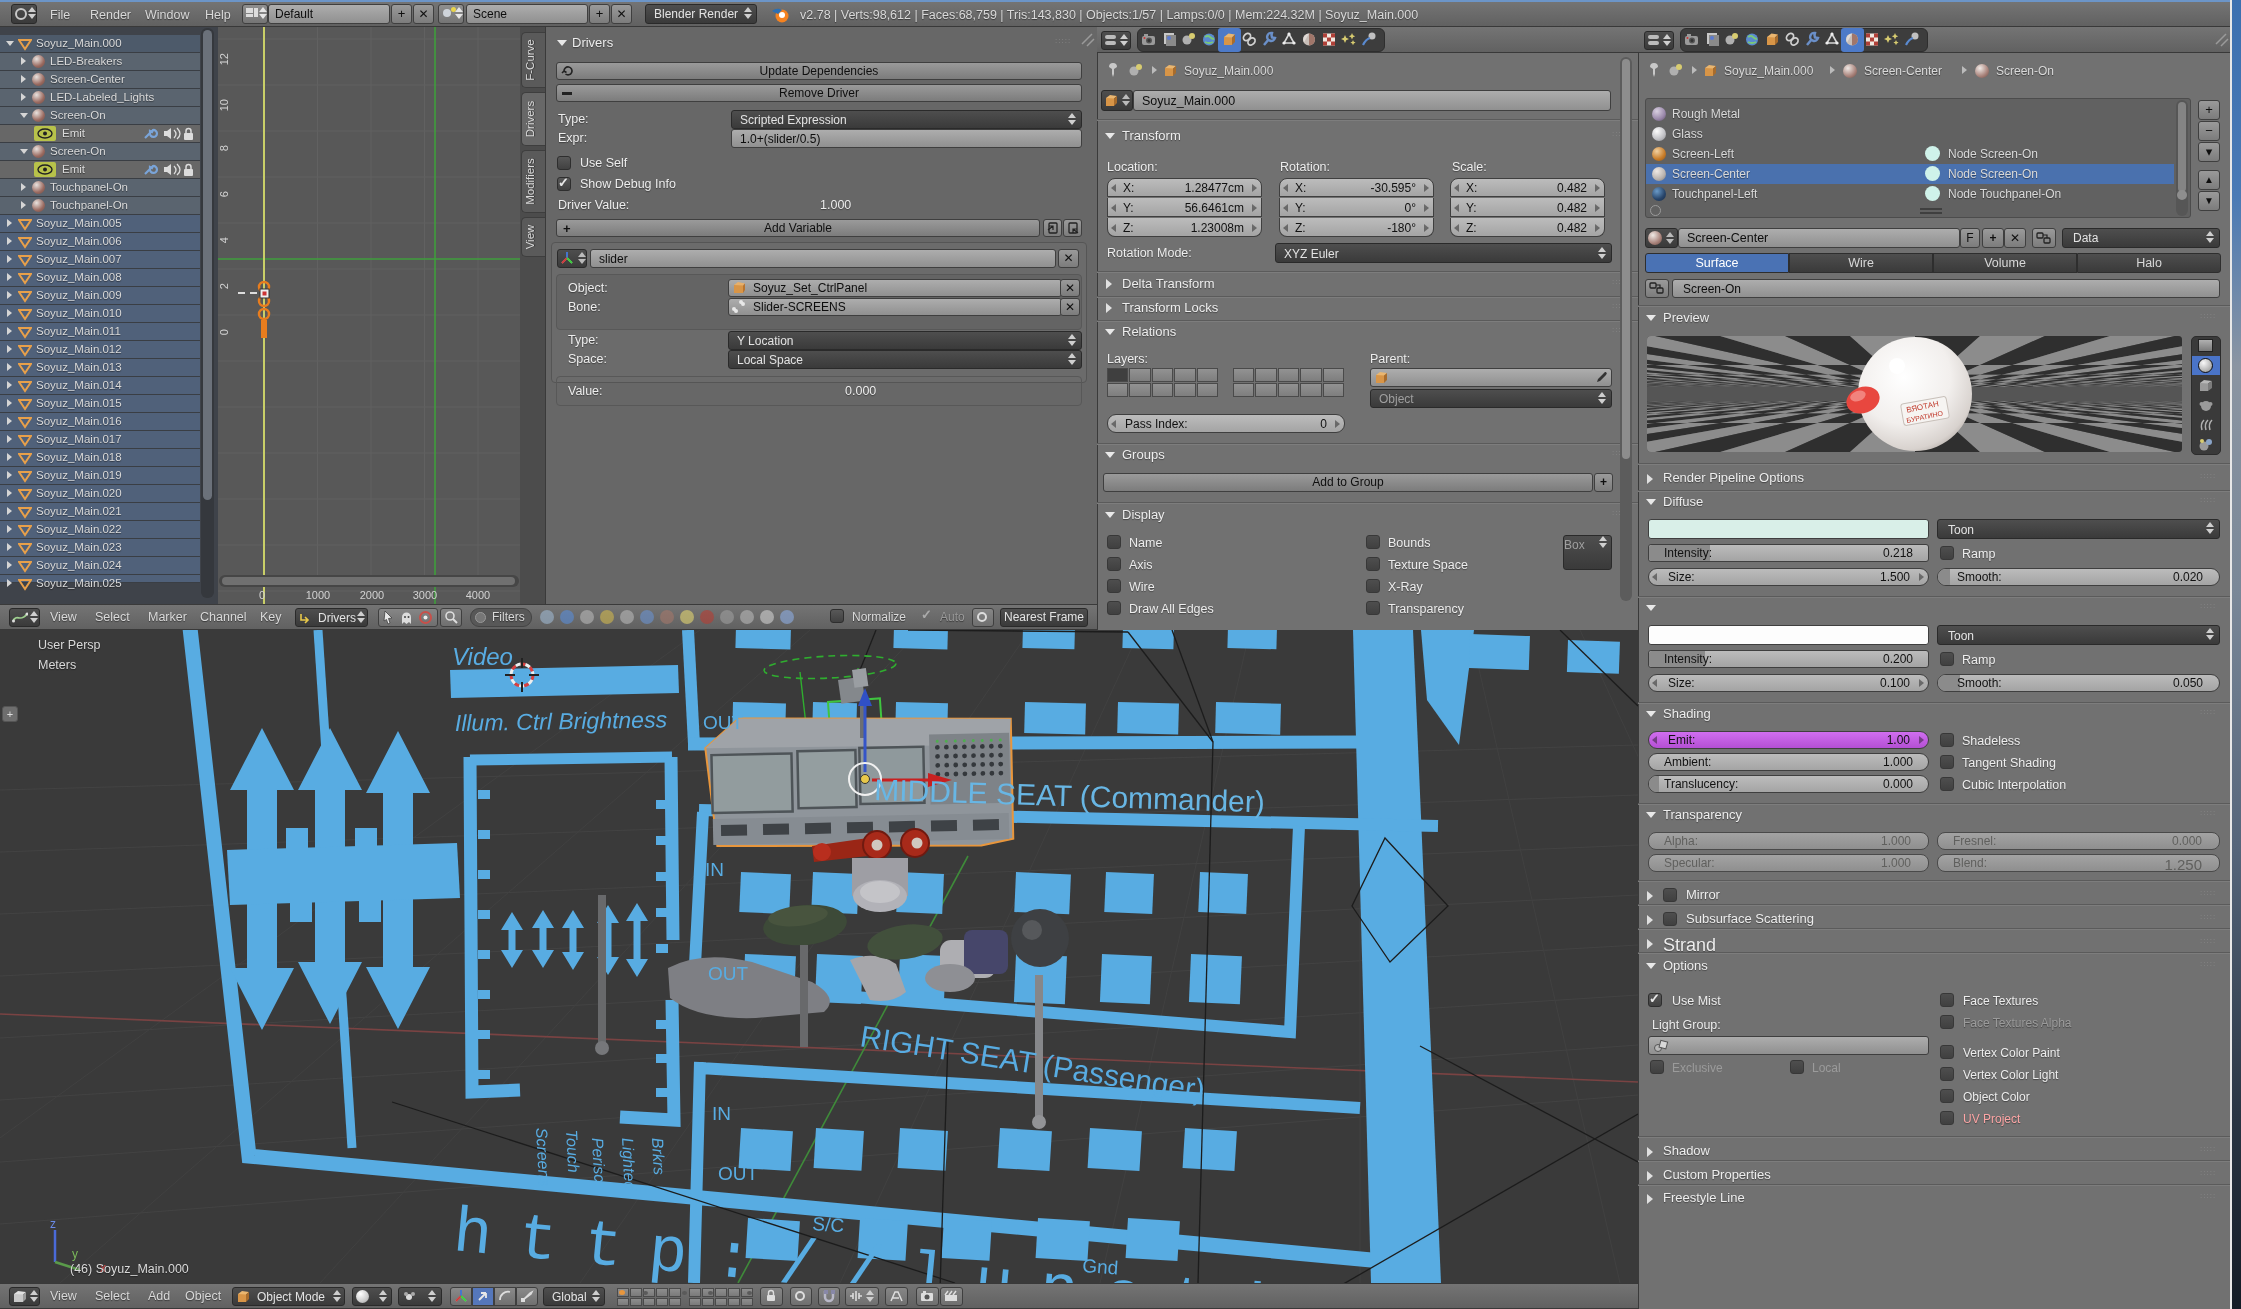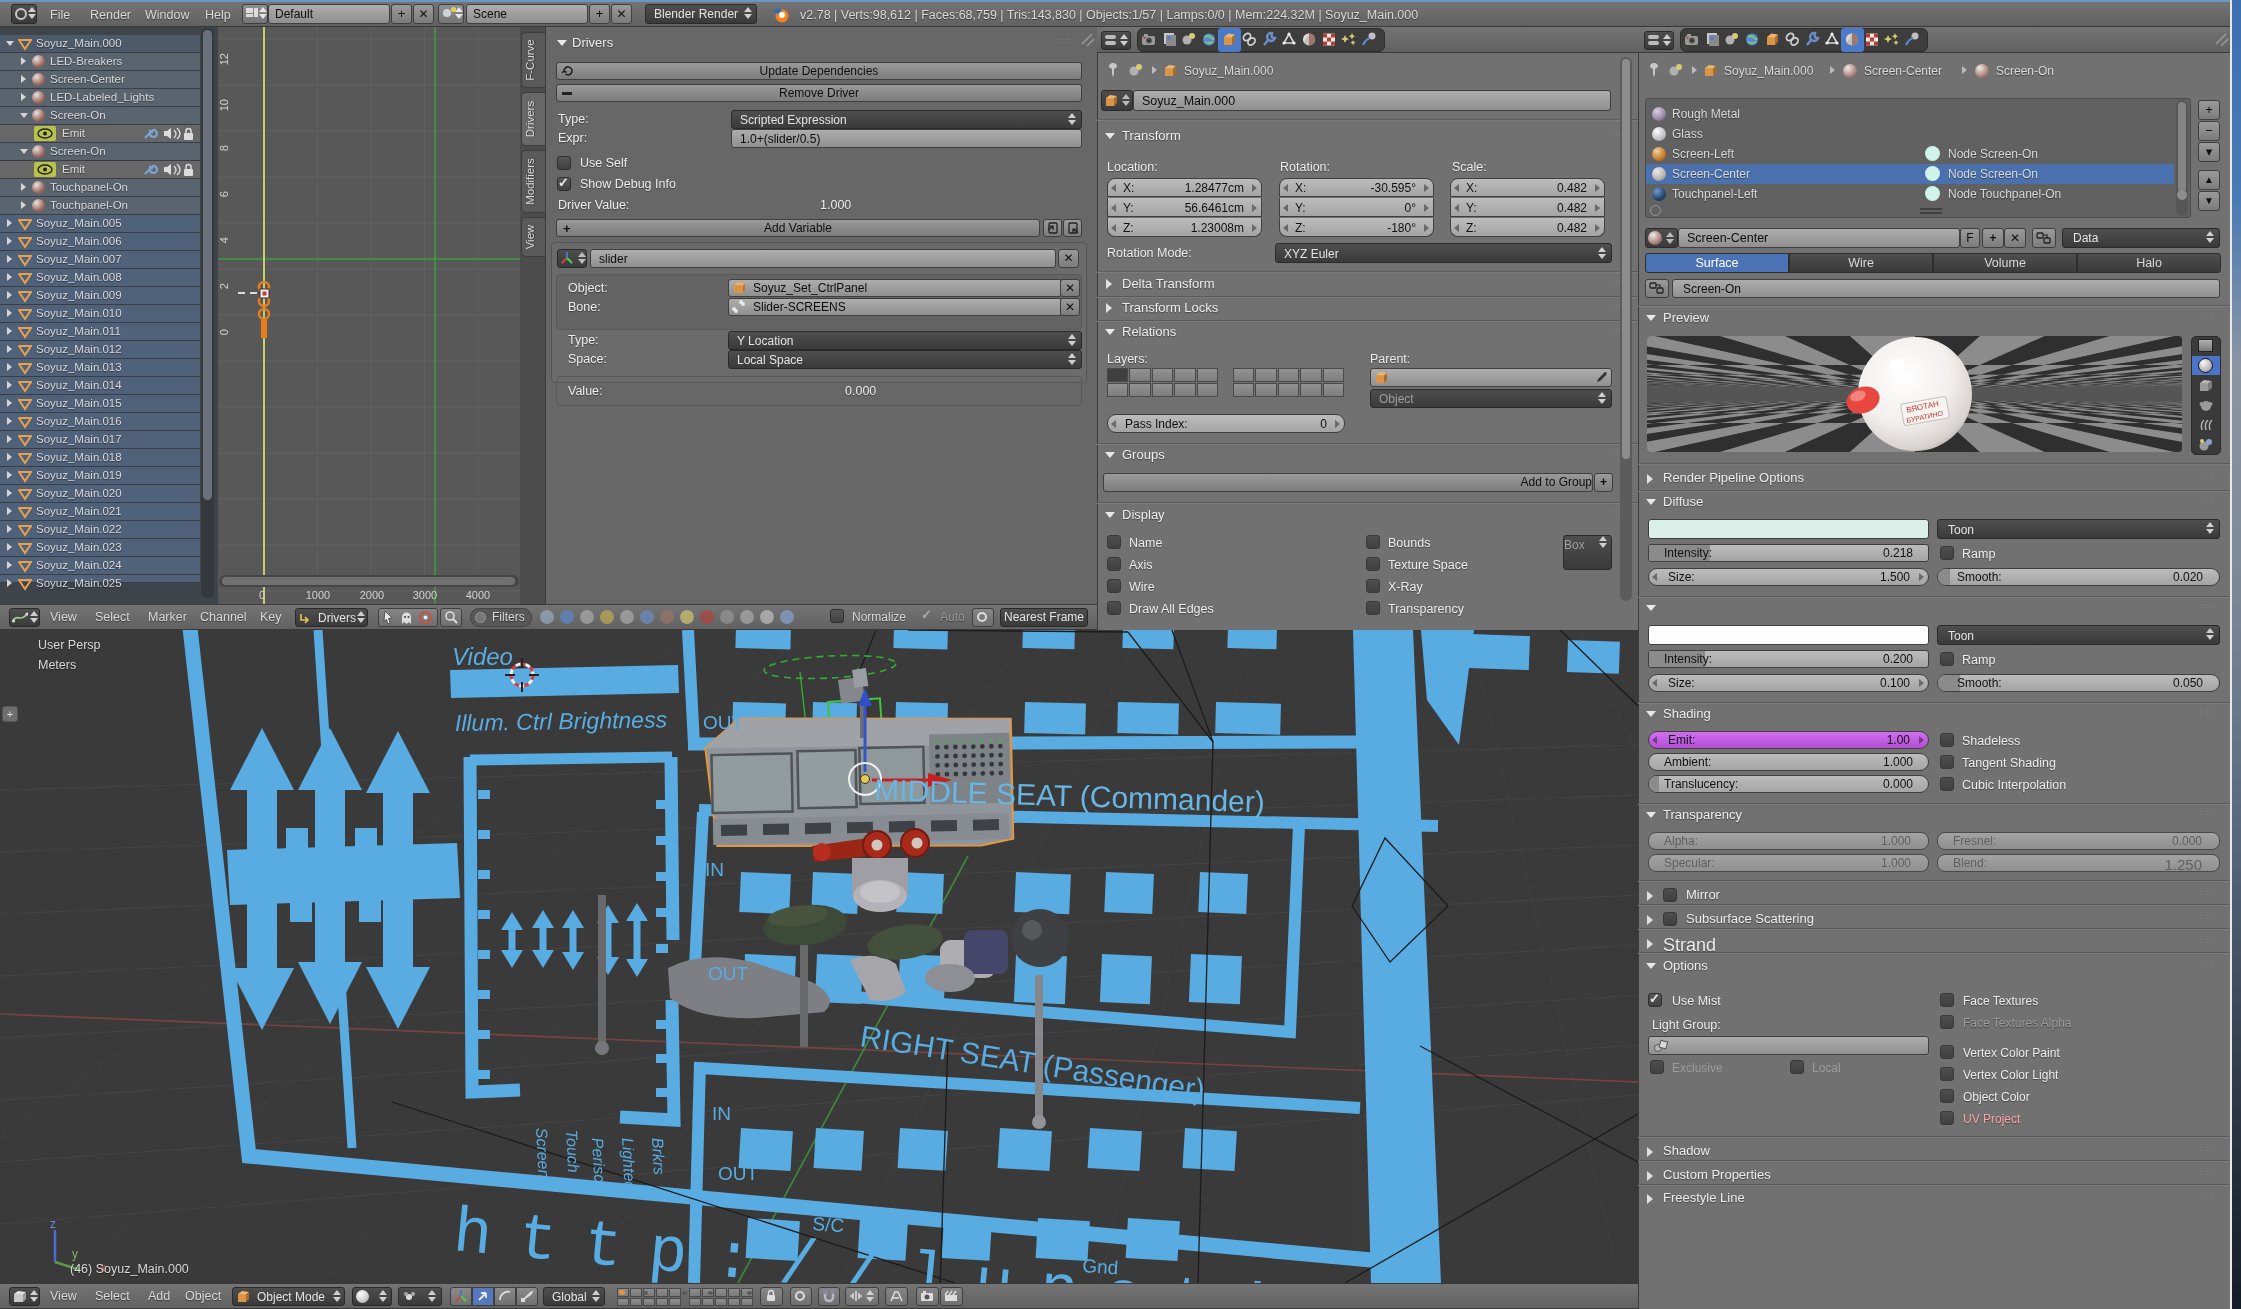--- a/index.html
+++ b/index.html
@@ -645,21 +645,21 @@
 <div class="a tw" style="left:1598px;top:399px;border-left:4px solid transparent;border-right:4px solid transparent;border-top:5px solid #cfcfcf"></div>
 <div class="a sl" style="left:1107px;top:414px;width:238px;height:19px;border-radius:9px"></div>
 <div class="a dk" style="left:1125px;top:417px">Pass Index:</div>
 <div class="a dk" style="left:1107px;top:417px;width:220px;text-align:right">0</div>
 <div class="a tw" style="left:1111px;top:420px;border-top:4px solid transparent;border-bottom:4px solid transparent;border-right:5px solid rgba(20,20,20,.45)"></div>
 <div class="a tw" style="left:1335px;top:420px;border-top:4px solid transparent;border-bottom:4px solid transparent;border-left:5px solid rgba(20,20,20,.45)"></div>
 <div class="a sep" style="left:1097px;top:443px;width:541px;height:1px"></div>
 <div class="a tw" style="left:1105px;top:452px;border-left:5px solid transparent;border-right:5px solid transparent;border-top:6px solid #e8e8e8"></div>
 <div class="a ph" style="left:1122px;top:447px;font-size:13px">Groups</div>
 <div class="a grip" style="left:1612px;top:448px">:::::</div>
-<div class="a btn" style="left:1103px;top:473px;width:490px;height:19px;text-align:right;line-height:17px">Add to Group</div>
+<div class="a btn" style="left:1103px;top:473px;width:490px;height:19px;text-align:center;line-height:17px">Add to Group</div>
 <div class="a btn" style="left:1594px;top:473px;width:19px;height:19px;text-align:center;line-height:17px;font-weight:bold">+</div>
 <div class="a sep" style="left:1097px;top:502px;width:541px;height:1px"></div>
 <div class="a tw" style="left:1105px;top:512px;border-left:5px solid transparent;border-right:5px solid transparent;border-top:6px solid #e8e8e8"></div>
 <div class="a ph" style="left:1122px;top:507px;font-size:13px">Display</div>
 <div class="a grip" style="left:1612px;top:508px">:::::</div>
 <div class="a chkd" style="left:1107px;top:535px"></div>
 <div class="a ph" style="left:1129px;top:536px">Name</div>
 <div class="a chkd" style="left:1107px;top:557px"></div>
 <div class="a ph" style="left:1129px;top:558px">Axis</div>
 <div class="a chkd" style="left:1107px;top:579px"></div>

